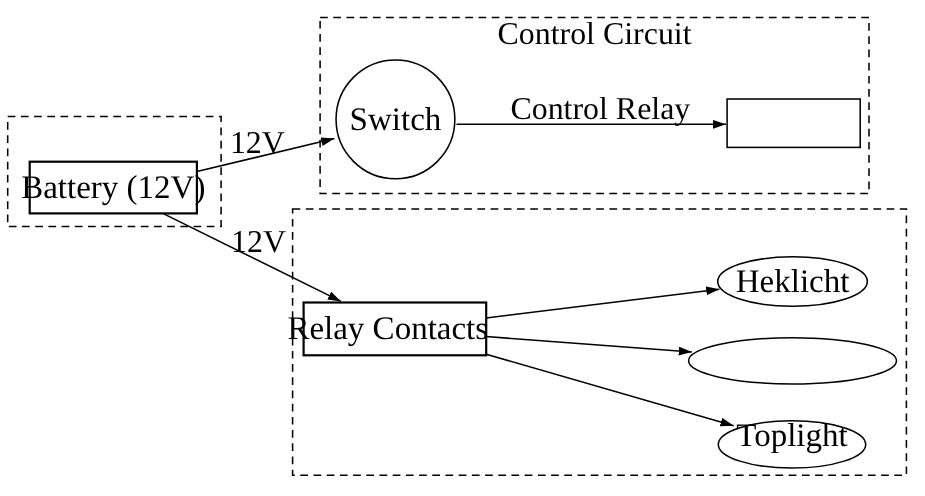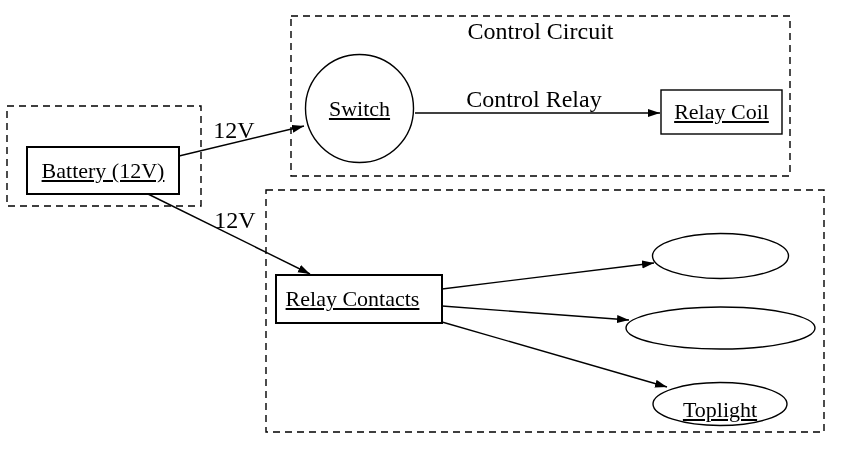--- a/index.html
+++ b/index.html
@@ -11,29 +11,28 @@
     color:#000000;
     overflow:hidden;
   }
   .canvas svg{position:absolute;left:0;top:0;}
   .cluster{fill:none;stroke:#000;stroke-width:1.4;stroke-dasharray:7 5;}
   .node{fill:#fff;stroke:#000;stroke-width:1.4;}
   .node.thick{stroke-width:2;}
   .edge{stroke:#000;stroke-width:1.4;fill:none;}
   .lbl{
     position:absolute;
-    font-size:24px;line-height:24px;height:24px;
+    font-size:29px;line-height:24px;height:24px;
     text-align:center;white-space:nowrap;
   }
   .nlbl{
     position:absolute;
-    font-size:22px;
+    font-size:30px;
     display:flex;align-items:center;justify-content:center;
     white-space:nowrap;
-    text-decoration:underline;
   }
 </style>
 </head>
 <body>
 
 <div class="canvas">
 
   <svg width="841" height="451" viewBox="0 0 841 451">
     <defs>
       <marker id="arrow" markerUnits="userSpaceOnUse" markerWidth="13" markerHeight="9" refX="12" refY="4" orient="auto">
@@ -58,21 +57,21 @@
     <rect class="node thick" x="276" y="275" width="166" height="48"></rect>
     <ellipse class="node" cx="720.5" cy="256" rx="68" ry="22.5"></ellipse>
     <ellipse class="node" cx="720.5" cy="328" rx="94.5" ry="21"></ellipse>
     <ellipse class="node" cx="720" cy="404" rx="67" ry="21.5"></ellipse>
   </svg>
 
   <div class="lbl" style="left:291px;top:19px;width:499px;">Control Circuit</div>
 
   <div class="nlbl" style="left:27px;top:147px;width:152px;height:47px;text-align:right;">Battery (12V)</div>
   <div class="nlbl" style="left:303px;top:54px;width:113px;height:109px;">Switch</div>
-  <div class="nlbl" style="left:661px;top:90px;width:121px;height:44px;">Relay Coil</div>
   <div class="nlbl" style="left:276px;top:275px;width:153px;height:48px;">Relay Contacts</div>
-  <div class="nlbl" style="left:653px;top:388px;width:134px;height:44px;">Toplight</div>
+  <div class="nlbl" style="left:652px;top:234px;width:137px;height:44px;">Heklicht</div>
+  <div class="nlbl" style="left:653px;top:374px;width:134px;height:44px;">Toplight</div>
 
   <div class="lbl" style="left:204px;top:118px;width:60px;">12V</div>
   <div class="lbl" style="left:205px;top:208px;width:60px;">12V</div>
   <div class="lbl" style="left:464px;top:87px;width:140px;">Control Relay</div>
 
 </div>
 
 </body></html>

